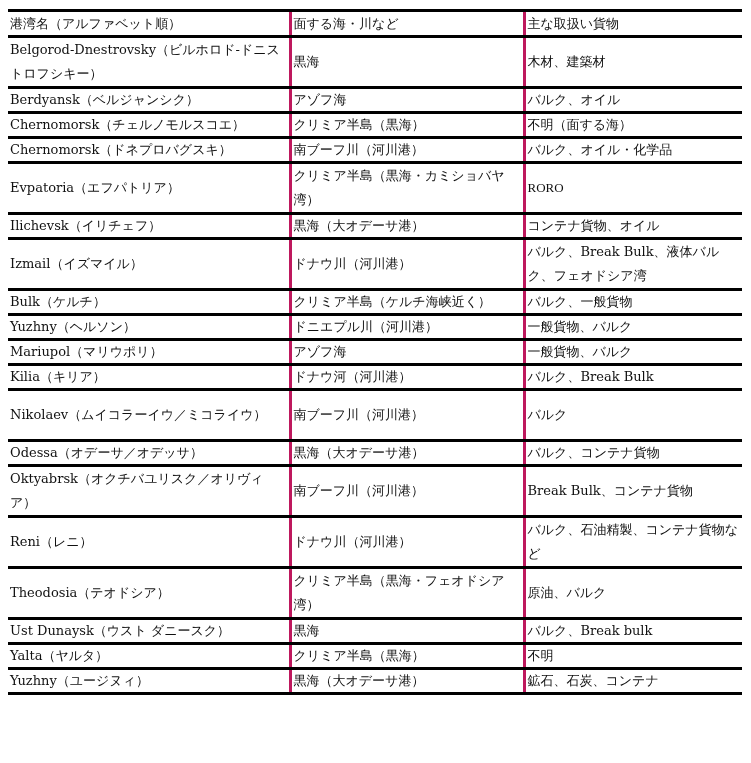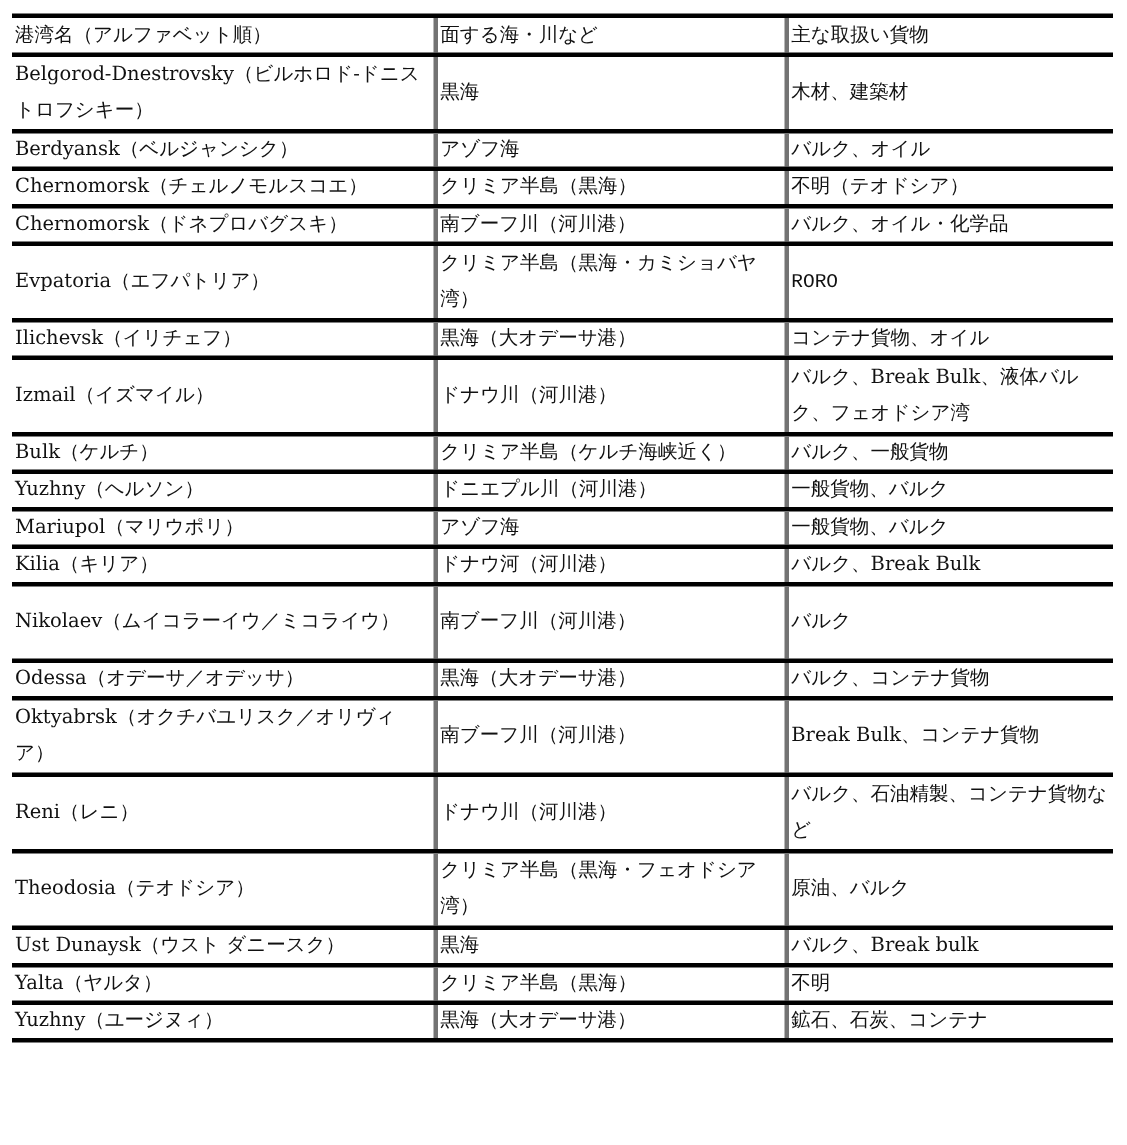--- a/index.html
+++ b/index.html
@@ -37,25 +37,25 @@
     text-align: left;
     font-weight: normal;
     word-break: break-all;
   }
   table.ports th {
     height: 23px;
     line-height: 23px;
   }
   table.ports th + th,
   table.ports td + td {
-    border-left: 3px solid #737373;
+    border-left: 3px solid #be185d;
   }
   table.ports tr.single td { height: 22px; line-height: 22px; margin-top: 40px; }
   table.ports tr.double td { height: 48px; line-height: 24px; }
-  .sans { font-family: Liberation Mono, monospace; }
+  .sans { font-family: Liberation Serif, serif; }
 </style>
 </head>
 <body>
 
 <table class="ports">
   <colgroup>
     <col class="c1">
       <col class="c2">
       <col class="c3">
   </colgroup>
@@ -73,21 +73,21 @@
       <td>木材、建築材</td>
     </tr>
     <tr class="single">
       <td>Berdyansk（ベルジャンシク）</td>
       <td>アゾフ海</td>
       <td>バルク、オイル</td>
     </tr>
     <tr class="single">
       <td>Chernomorsk（チェルノモルスコエ）</td>
       <td>クリミア半島（黒海）</td>
-      <td>不明（テオドシア）</td>
+      <td>不明（面する海）</td>
     </tr>
     <tr class="single">
       <td>Chernomorsk（ドネプロバグスキ）</td>
       <td>南ブーフ川（河川港）</td>
       <td>バルク、オイル・化学品</td>
     </tr>
     <tr class="double">
       <td>Evpatoria（エフパトリア）</td>
       <td>クリミア半島（黒海・カミショバヤ湾）</td>
       <td class="sans">RORO</td>

